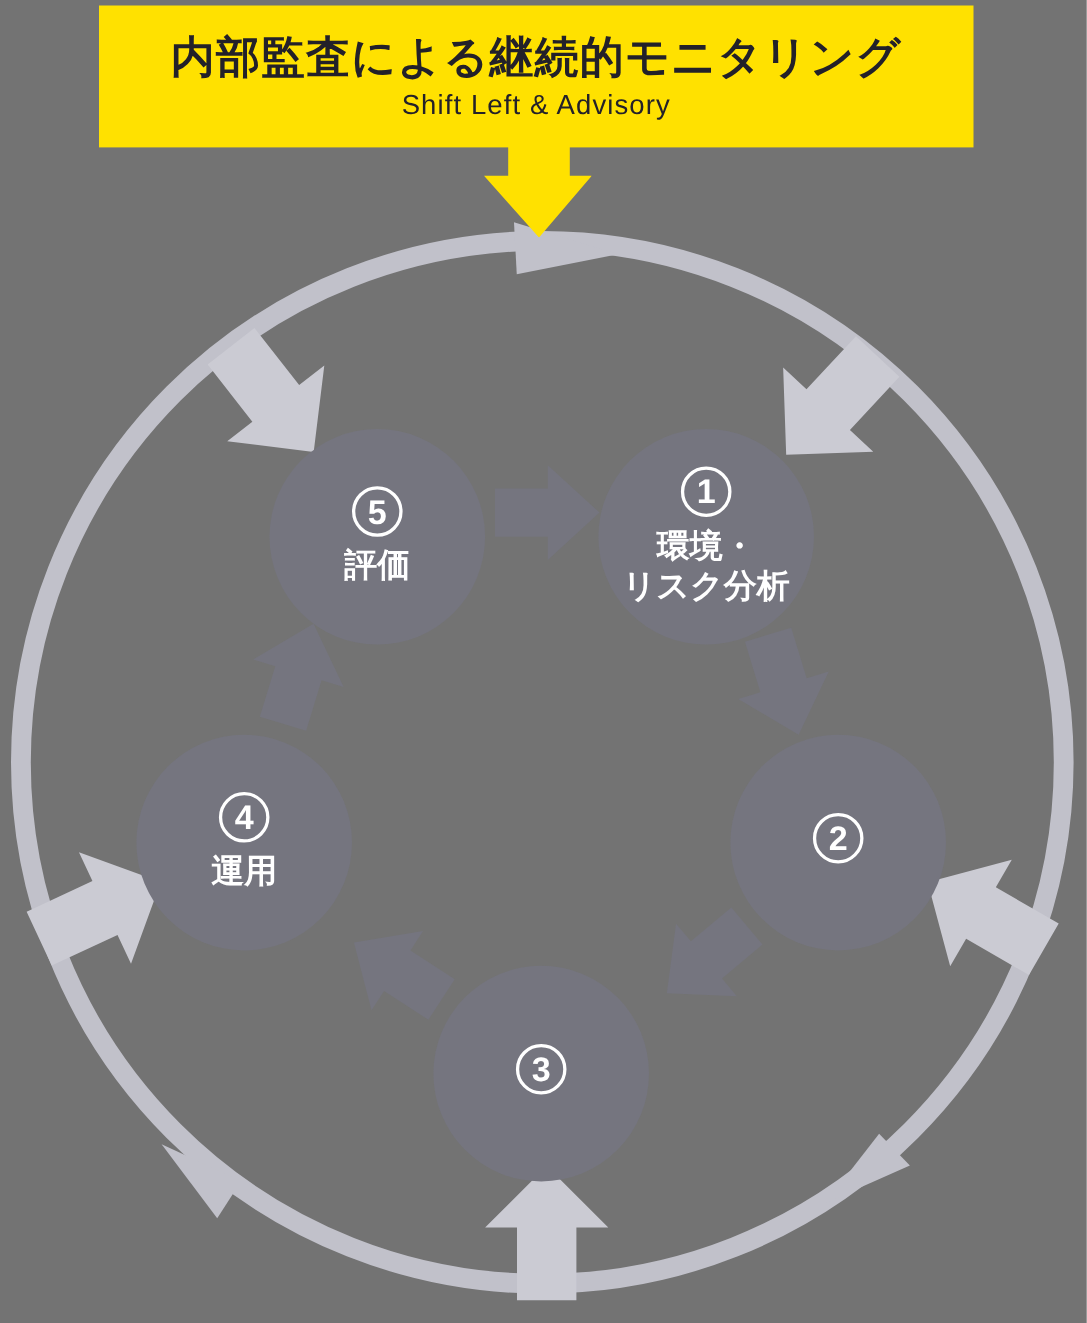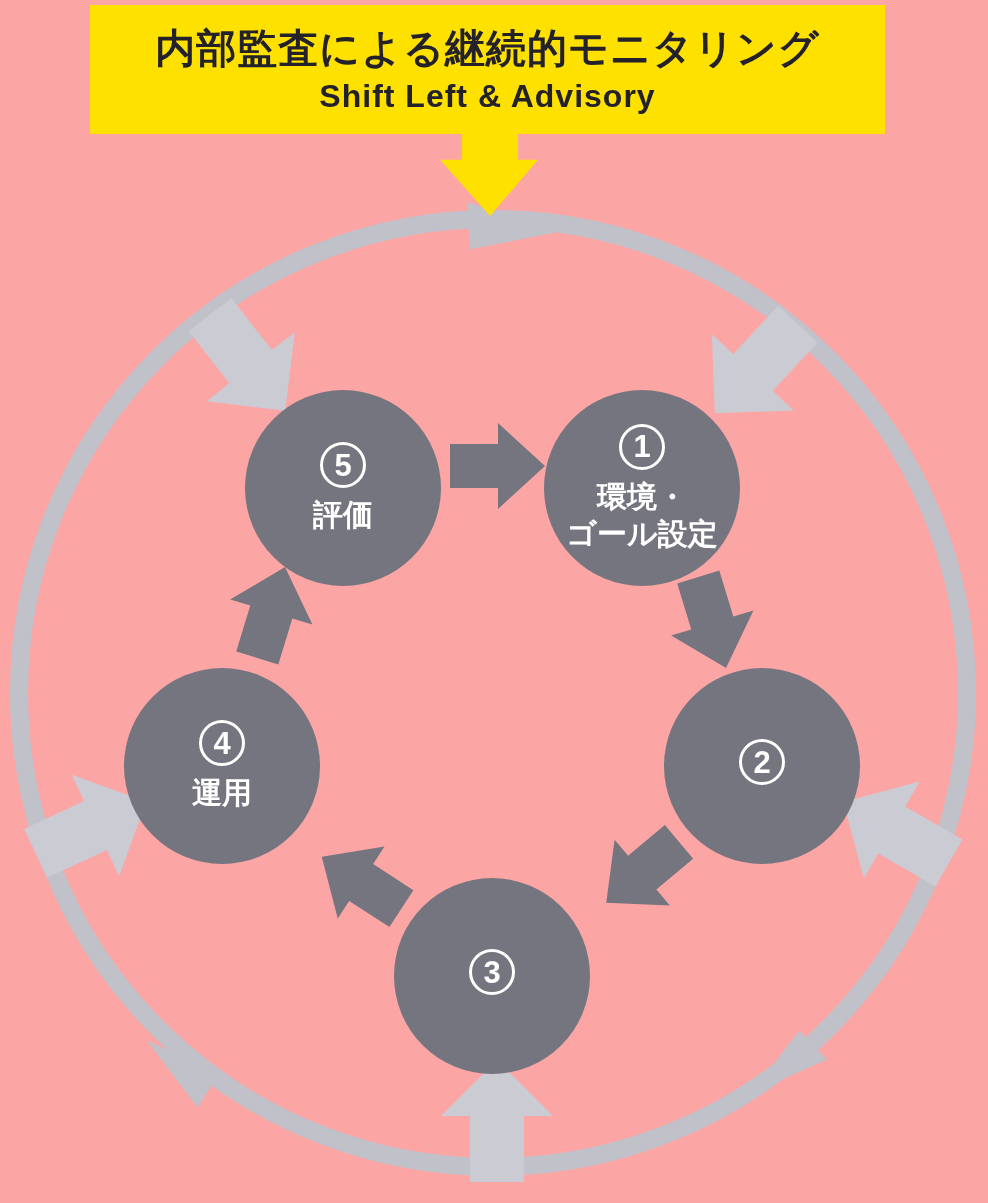--- a/index.html
+++ b/index.html
@@ -5,30 +5,30 @@
   :root{
     --yellow:#FFE100;
     --ink:#232129;
     --dark:#75757F;
     --ring:#C1C1CA;
     --light-arrow:#CBCBD3;
     --white:#FFFFFF;
   }
   *{margin:0;padding:0;box-sizing:border-box;}
   body{background:#fff;font-family:"Liberation Sans","DejaVu Sans",sans-serif;}
-  .stage{position:relative;width:988px;height:1203px;background:#fca5a5;overflow:hidden;}
+  .stage{position:relative;width:988px;height:1203px;background:#737373;overflow:hidden;}
 
   
   .banner{
     position:absolute;left:90px;top:5px;width:795px;height:129px;
     background:var(--yellow);color:var(--ink);
     display:flex;flex-direction:column;align-items:center;justify-content:center;
   }
   .banner-title{font-size:40px;font-weight:bold;letter-spacing:1px;line-height:1.2;}
-  .banner-subtitle{font-size:32px;font-weight:700;margin-top:6px;letter-spacing:1px;}
+  .banner-subtitle{font-size:25px;font-weight:400;margin-top:6px;letter-spacing:1px;}
 
   
   .down-arrow{
     position:absolute;left:438px;top:132px;width:100px;height:84px;
     background:var(--yellow);
     clip-path:polygon(24% 0,80% 0,80% 33%,100% 33%,52% 100%,2% 33%,24% 33%);
   }
 
   svg.ring-layer{position:absolute;left:0;top:0;}
 
@@ -87,21 +87,21 @@
 
   <div class="banner">
     <div class="banner-title">内部監査による継続的モニタリング</div>
     <div class="banner-subtitle">Shift Left &amp; Advisory</div>
   </div>
   <div class="down-arrow"></div>
 
   <div class="step step1">
     <div class="num">1</div>
     <div class="lbl">環境・
-ゴール設定</div>
+リスク分析</div>
   </div>
 
   <div class="step step2">
     <div class="num">2</div>
   </div>
 
   <div class="step step3">
     <div class="num">3</div>
   </div>
 

